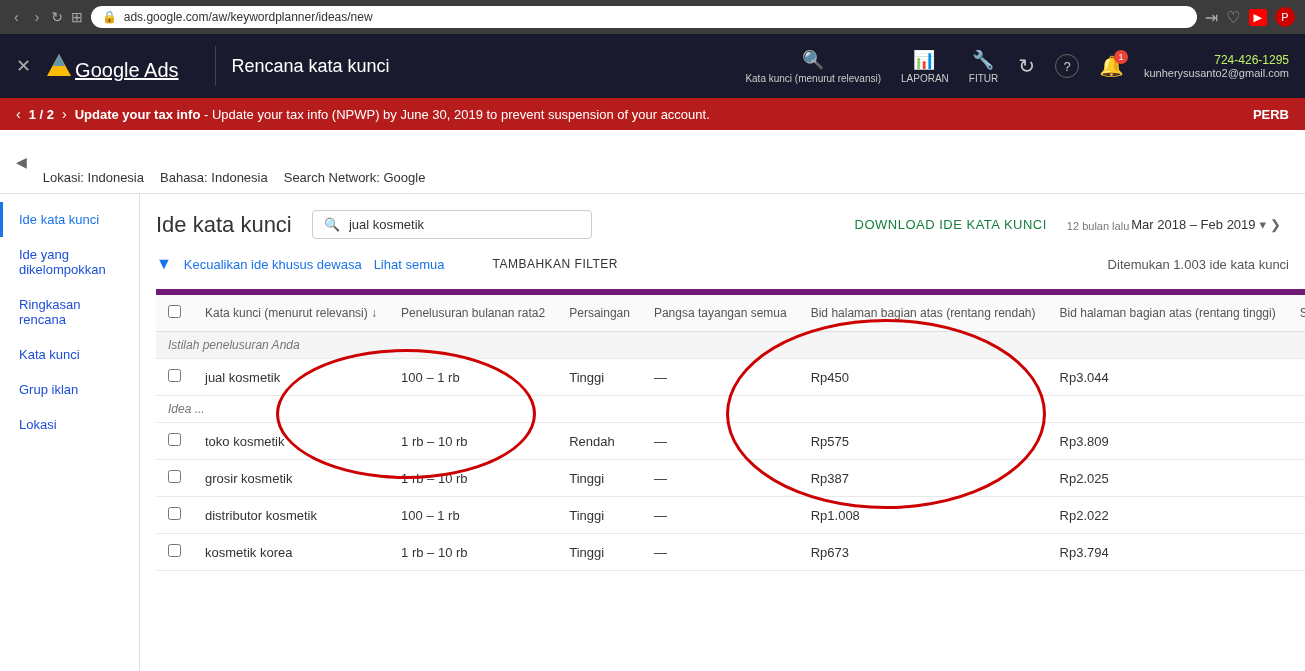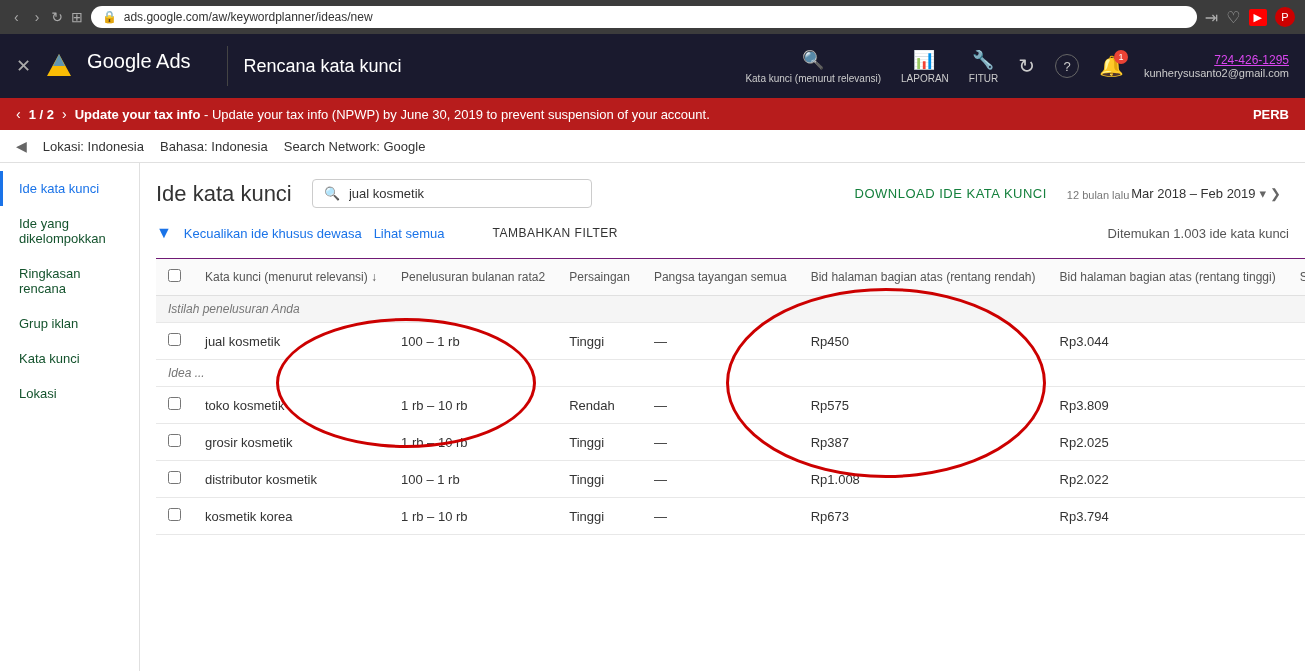--- a/index.html
+++ b/index.html
@@ -41,38 +41,38 @@
     
     .top-nav {
       background: #1a1a2e;
       display: flex;
       align-items: center;
       padding: 0 16px;
       height: 64px;
       color: white;
     }
     .close-x { color: #aaa; font-size: 18px; cursor: pointer; margin-right: 12px; }
-    .google-ads-logo { display: flex; align-items: flex-start; gap: 12px; margin-right: 20px; }
+    .google-ads-logo { display: flex; align-items: flex-end; gap: 0; margin-right: 20px; text-decoration: underline; }
     .logo-triangle {
       width: 32px;
       height: 32px;
     }
     .google-ads-text { color: white; font-size: 20px; font-weight: 500; }
     .nav-divider { width: 1px; height: 40px; background: #444; margin: 0 16px; }
     .page-title-nav { color: white; font-size: 18px; font-weight: 400; }
     .nav-spacer { flex: 1; }
     .nav-icons { display: flex; gap: 20px; align-items: center; }
     .nav-icon-item { display: flex; flex-direction: column; align-items: center; color: #ccc; font-size: 10px; cursor: pointer; }
     .nav-icon-item .icon-sym { font-size: 18px; margin-bottom: 2px; }
     .nav-refresh-btn { color: #ccc; font-size: 20px; cursor: pointer; background: none; border: none; }
     .nav-help-btn { color: #ccc; font-size: 20px; cursor: pointer; background: none; border: none; }
     .nav-bell { position: relative; color: #ccc; font-size: 20px; cursor: pointer; }
     .bell-badge { position: absolute; top: -4px; right: -4px; background: #ea4335; color: white; border-radius: 50%; width: 14px; height: 14px; font-size: 9px; display: flex; align-items: center; justify-content: center; }
     .nav-user { display: flex; flex-direction: column; align-items: flex-end; }
-    .nav-phone { color: #d946ef; font-size: 12px; text-decoration: underline; }
+    .nav-phone { color: #bef264; font-size: 12px; }
     .nav-email { color: #ccc; font-size: 11px; }
 
     
     .alert-bar {
       background: #b71c1c;
       color: white;
       padding: 8px 16px;
       display: flex;
       align-items: center;
       gap: 8px;
@@ -88,37 +88,37 @@
     .filter-bar {
       background: white;
       border-bottom: 1px solid #e0e0e0;
       padding: 8px 16px;
       display: flex;
       align-items: center;
       gap: 16px;
       font-size: 13px;
     }
     .collapse-btn { color: #666; cursor: pointer; font-size: 14px; }
-    .filter-item { color: #555; }
+    .filter-item { color: #555; margin-top: 32px; }
     .filter-item span { color: #333; font-weight: 500; }
 
     
     .main-layout { display: flex; height: calc(671px - 64px - 34px - 40px); }
 
     
     .sidebar {
       width: 140px;
       background: white;
       border-right: 1px solid #e0e0e0;
       padding-top: 8px;
       flex-shrink: 0;
     }
     .sidebar-item {
       padding: 10px 16px;
-      color: #14532d;
+      color: #1d4ed8;
       cursor: pointer;
       font-size: 13px;
       border-left: 3px solid transparent;
     }
     .sidebar-item.active { color: #1a73e8; border-left-color: #1a73e8; font-weight: 500; }
 
     
     .content-area {
       flex: 1;
       background: white;
@@ -181,21 +181,21 @@
 
     
     .keyword-table {
       width: 100%;
       border-collapse: collapse;
       font-size: 13px;
     }
     .keyword-table th {
       background: #fafafa;
       border-bottom: 1px solid #e0e0e0;
-      border-top: 1px solid #701a75;
+      border-top: 6px solid #701a75;
       padding: 10px 12px;
       text-align: left;
       color: #555;
       font-weight: 500;
       font-size: 12px;
       white-space: nowrap;
     }
     .keyword-table th.sortable { cursor: pointer; }
     .keyword-table td {
       padding: 10px 12px;
@@ -326,24 +326,24 @@
     <div class="sidebar-item active">
       <span>Ide kata kunci</span>
     </div>
     <div class="sidebar-item">
       <span>Ide yang dikelompokkan</span>
     </div>
     <div class="sidebar-item">
       <span>Ringkasan rencana</span>
     </div>
     <div class="sidebar-item">
+      <span>Kata kunci</span>
+    </div>
+    <div class="sidebar-item">
       <span>Grup iklan</span>
-    </div>
-    <div class="sidebar-item">
-      <span>Kata kunci</span>
     </div>
     <div class="sidebar-item">
       <span>Lokasi</span>
     </div>
   </nav>
 
   <div class="content-area">
 
     <div class="kp-header">
       <span class="kp-title">Ide kata kunci</span>

